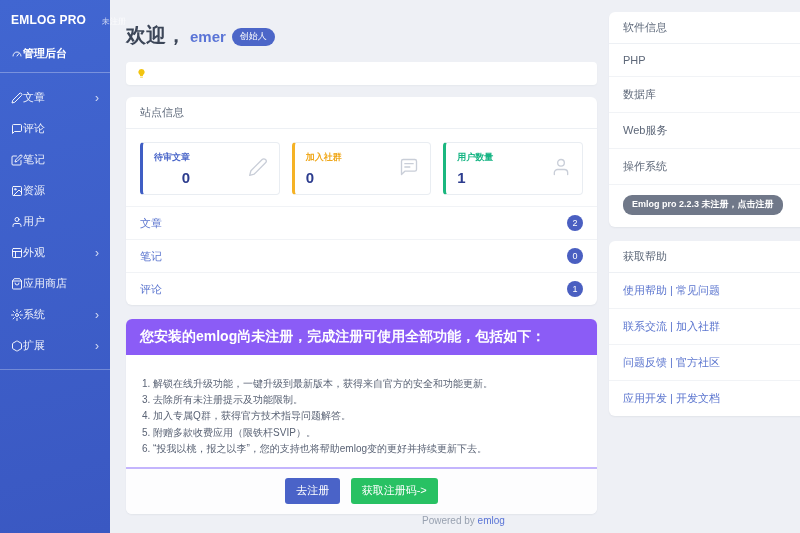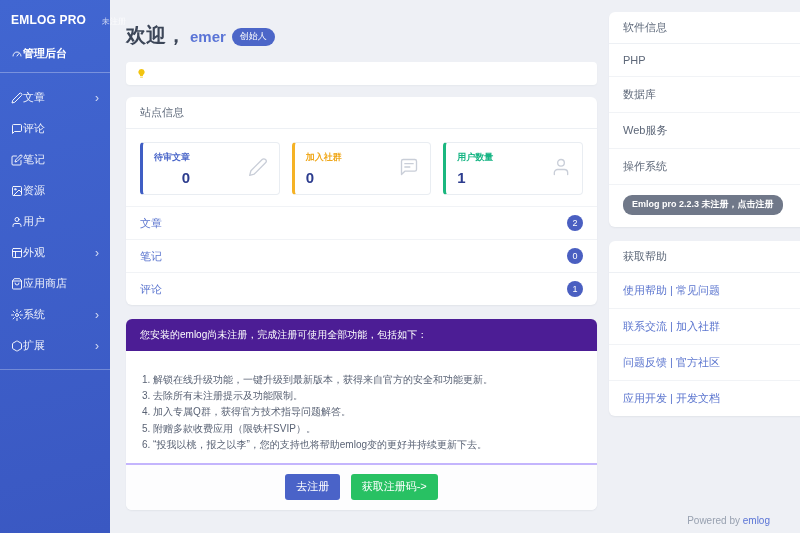--- a/index.html
+++ b/index.html
@@ -40,34 +40,34 @@
   .stat-value { font-size:15px; font-weight:bold; color:#2c3c8e; }
   .stat-icon svg { width:20px; height:20px; stroke:#c9ced8; fill:none; stroke-width:1.6; stroke-linecap:round; stroke-linejoin:round; }
   .stat.b-blue { border-left-color:#3f5ec4;text-align:right; }  .stat.b-blue .stat-label{ color:#4a66c9; }
   .stat.b-yellow { border-left-color:#f5b225; } .stat.b-yellow .stat-label{ color:#f0a91e; }
   .stat.b-green { border-left-color:#1bb77f; }  .stat.b-green .stat-label{ color:#17b584; }
 
   .info-row { display:flex; justify-content:space-between; align-items:center; padding:8px 14px; border-top:1px solid #f1f3f6; font-size:11px; cursor:pointer; }
   .info-row-label { color:#5c76cf; }
   .count-badge { background:#4a5fc1; color:#fff; min-width:16px; height:16px; border-radius:8px; font-size:9px; display:flex; align-items:center; justify-content:center; padding:0 4px; }
 
-  .alert-header { background:#4c1d95; color:#fff; font-size:10px; font-weight:normal; padding:9px 14px; border-radius:6px 6px 0 0; }
+  .alert-header { background:#8b5cf6; color:#fff; font-size:14px; font-weight:bold; padding:9px 14px; border-radius:6px 6px 0 0; }
   .alert-body { padding:10px 16px 9px; font-size:10px; color:#5a6375; line-height:1.32;margin-top:12px; }
   .alert-body div { margin-bottom:3px; }
   .alert-footer { border-top:2px solid #c4b5fd; background:#fdfdfe; text-align:center; padding:9px 0 10px; border-radius:0 0 6px 6px; }
   .btn { display:inline-block; border:none; border-radius:3px; color:#fff; font-size:11px; padding:5px 11px 6px; margin:0 3px; cursor:pointer; font-family:inherit; }
   .btn-register { background:#4a63c8; }
   .btn-code { background:#28c163; }
 
   .soft-row { padding:10px 14px; border-bottom:1px solid #f1f3f6; font-size:11px; color:#5d6778; }
   .version-badge { display:inline-block; margin:10px 14px 12px; background:#707889; color:#fff; font-size:9px; font-weight:bold; padding:3px 9px 4px; border-radius:9px; cursor:pointer; white-space:nowrap; }
   .help-row { padding:10px 14px; border-bottom:1px solid #f1f3f6; font-size:11px; color:#5c76cf; cursor:pointer; white-space:nowrap; }
   .help-row:last-child { border-bottom:none; }
 
-  .footer { position:absolute; bottom:7px; left:320px; width:340px; text-align:right; font-size:10px; color:#98a1b0; }
+  .footer { position:absolute; bottom:7px; left:312px; width:340px; text-align:left; font-size:10px; color:#98a1b0; }
   .footer .brand-link { color:#5a74d6; cursor:pointer; }
 </style>
 </head>
 <body>
 
 <div class="app">
 
   <aside class="sidebar">
     <div class="brand">
       <span>EMLOG PRO</span>

